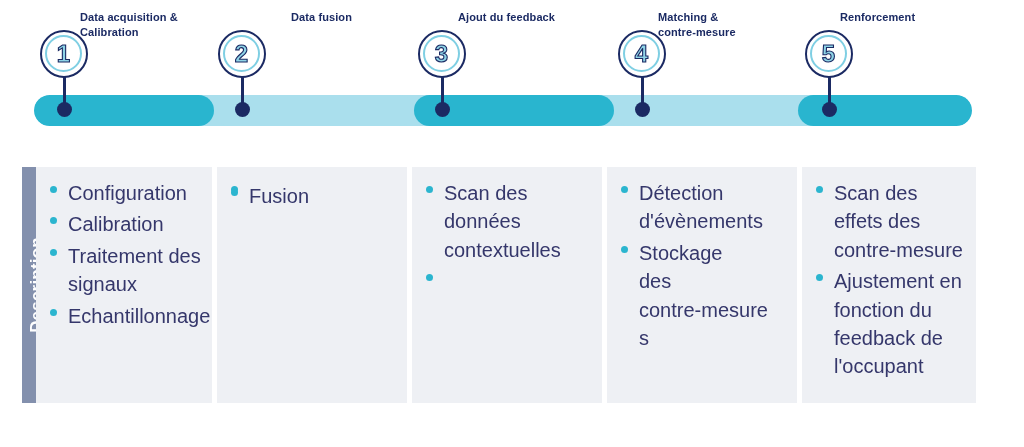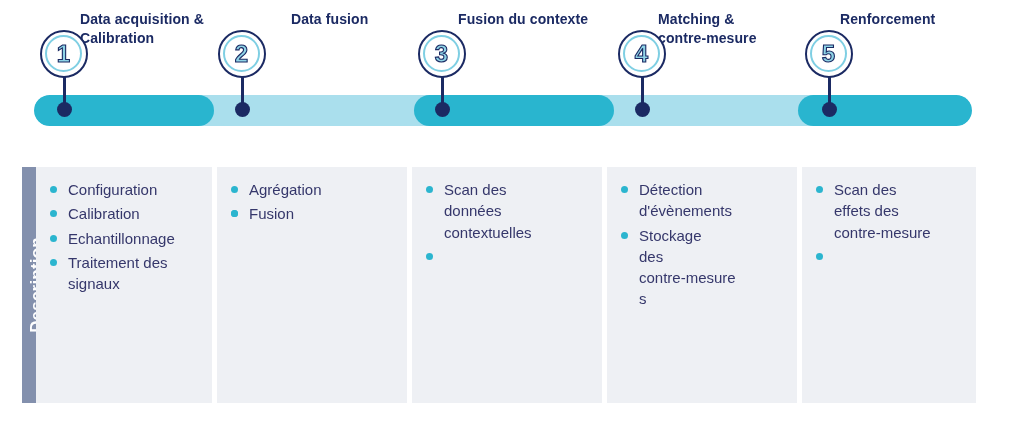--- a/index.html
+++ b/index.html
@@ -92,21 +92,21 @@
     font-size: 24px;
     font-weight: bold;
     color: #8ed3e6;
     -webkit-text-stroke: 1.1px #1b2a63;
     font-family: "Liberation Sans", sans-serif;
     z-index: 4;
   }
   .step-label {
     position: absolute;
     top: 10px;
-    font-size: 14px;
+    font-size: 11px;
     font-weight: bold;
     color: #1b2a63;
     line-height: 1.35;
     white-space: pre-line;
     letter-spacing: 0.1px;
   }
 
   
   #description-panel {
     position: absolute;
@@ -144,21 +144,21 @@
     top: 0;
     height: 236px;
     background: #eef0f4;
     box-sizing: border-box;
     padding: 12px 10px 10px 10px;
   }
   .bullet-row {
     position: relative;
     padding-left: 22px;
     margin-bottom: 3px;
-    font-size: 15px;
+    font-size: 20px;
     color: #35376b;
     line-height: 1.42;
     white-space: pre-line;
   }
   .bullet-dot {
     position: absolute;
     left: 4px;
     top: 7px;
     width: 7px;
     height: 7px;
@@ -200,21 +200,21 @@
       </div>
       <div class="step-label" style="left: 257px; margin-left: 34px;">Data fusion</div>
       <div class="step-marker" style="left: 418px;">
         <div class="step-stem"></div>
         <div class="step-dot"></div>
         <div class="step-circle">
           <div class="step-circle-inner"></div>
           <div class="step-num">3</div>
         </div>
       </div>
-      <div class="step-label" style="left: 458px;">Fusion du contexte</div>
+      <div class="step-label" style="left: 458px;">Ajout du feedback</div>
       <div class="step-marker" style="left: 618px;">
         <div class="step-stem"></div>
         <div class="step-dot"></div>
         <div class="step-circle">
           <div class="step-circle-inner"></div>
           <div class="step-num">4</div>
         </div>
       </div>
       <div class="step-label" style="left: 658px;">Matching &amp;
 contre-mesure</div>
@@ -230,26 +230,25 @@
     </div>
 
   <div id="description-panel">
     <div id="description-label-bar">
       <div id="description-label-text">Description</div>
     </div>
     <div id="description-columns">
         <div class="desc-col" style="left: 14px; width: 176px;">
           <div class="bullet-row"><span class="bullet-dot"></span><span>Configuration</span></div>
           <div class="bullet-row"><span class="bullet-dot"></span><span>Calibration</span></div>
-          <div class="bullet-row"><span class="bullet-dot"></span><span>Echantillonnage</span></div>
           <div class="bullet-row"><span class="bullet-dot"></span><span>Traitement des
 signaux</span></div>
+          <div class="bullet-row"><span class="bullet-dot"></span><span>Echantillonnage</span></div>
         </div>
         <div class="desc-col" style="left: 195px; width: 190px;">
-          <div class="bullet-row"><span class="bullet-dot"></span><span>Agrégation</span></div>
           <div class="bullet-row"><span class="bullet-dot"></span></div>
           <div class="bullet-row"><span class="bullet-dot"></span><span>Fusion</span></div>
         </div>
         <div class="desc-col" style="left: 390px; width: 190px;">
           <div class="bullet-row"><span class="bullet-dot"></span><span>Scan des
 données
 contextuelles</span></div>
           <div class="bullet-row"><span class="bullet-dot"></span></div>
         </div>
         <div class="desc-col" style="left: 585px; width: 190px;">
@@ -257,18 +256,21 @@
 d'évènements</span></div>
           <div class="bullet-row"><span class="bullet-dot"></span><span>Stockage
 des
 contre-mesure
 s</span></div>
         </div>
         <div class="desc-col" style="left: 780px; width: 174px;">
           <div class="bullet-row"><span class="bullet-dot"></span><span>Scan des
 effets des
 contre-mesure</span></div>
-          <div class="bullet-row"><span class="bullet-dot"></span></div>
+          <div class="bullet-row"><span class="bullet-dot"></span><span>Ajustement en
+fonction du
+feedback de
+l'occupant</span></div>
         </div>
       </div>
   </div>
 
 </div>
 
 </body></html>

